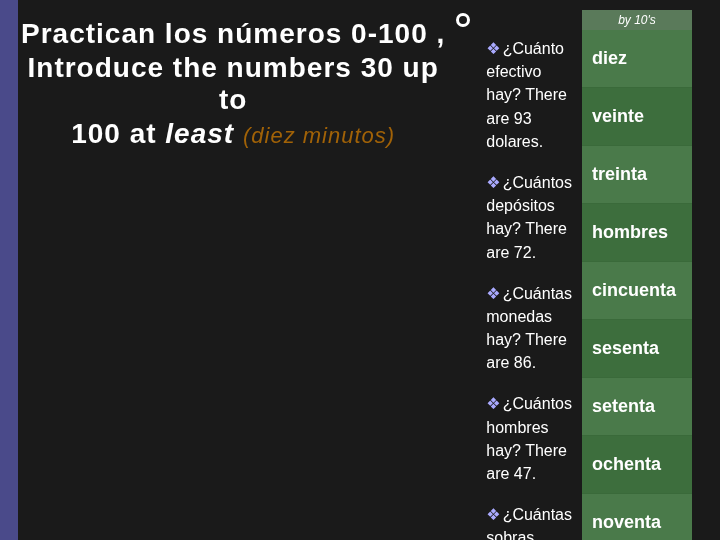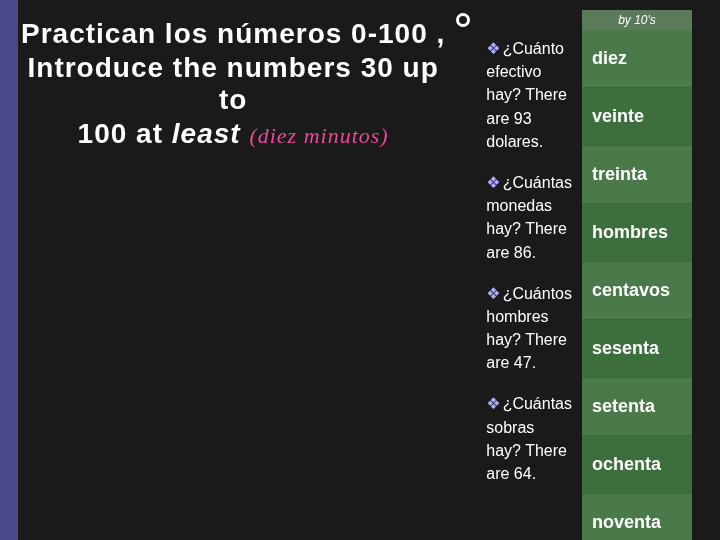--- a/index.html
+++ b/index.html
@@ -56,24 +56,23 @@
     }
 
     .title-highlight {
       color: #ffffff;
       font-style: italic;
       font-weight: bold;
     }
 
     .title-parens {
       font-size: 22px;
-      color: #ec4899;
+      color: #a16207;
       font-style: italic;
       font-weight: normal;
-      font-family: Liberation Serif, serif;
     }
 
     
     .main-body {
       display: flex;
       flex-direction: row;
       flex: 1;
       gap: 10px;
     }
 
@@ -190,40 +189,43 @@
 
         <div class="bullet-header">
           <div class="bullet-dot"></div>
         </div>
 
         <div class="practice-items">
           <div class="practice-item">
             <span class="bullet-char">❖</span><span>¿Cuánto efectivo hay? There are 93 dolares.</span>
           </div>
           <div class="practice-item">
+            <span class="bullet-char">❖</span><span>¿Cuántos depósitos hay? There are 72.</span>
+          </div>
+          <div class="practice-item">
             <span class="bullet-char">❖</span><span>¿Cuántas monedas hay? There are 86.</span>
           </div>
           <div class="practice-item">
             <span class="bullet-char">❖</span><span>¿Cuántos hombres hay? There are 47.</span>
           </div>
           <div class="practice-item">
             <span class="bullet-char">❖</span><span>¿Cuántas sobras hay? There are 64.</span>
           </div>
         </div>
 
       </div>
 
       <div class="right-sidebar">
         <div class="sidebar-header">by 10's</div>
         <div class="sidebar-list">
           <div class="sidebar-item">diez</div>
           <div class="sidebar-item">veinte</div>
           <div class="sidebar-item">treinta</div>
           <div class="sidebar-item">hombres</div>
-          <div class="sidebar-item">centavos</div>
+          <div class="sidebar-item">cincuenta</div>
           <div class="sidebar-item">sesenta</div>
           <div class="sidebar-item">setenta</div>
           <div class="sidebar-item">ochenta</div>
           <div class="sidebar-item">noventa</div>
           <div class="sidebar-item">cien</div>
           <div class="sidebar-item">(ciento)</div>
         </div>
       </div>
 
     </div>

